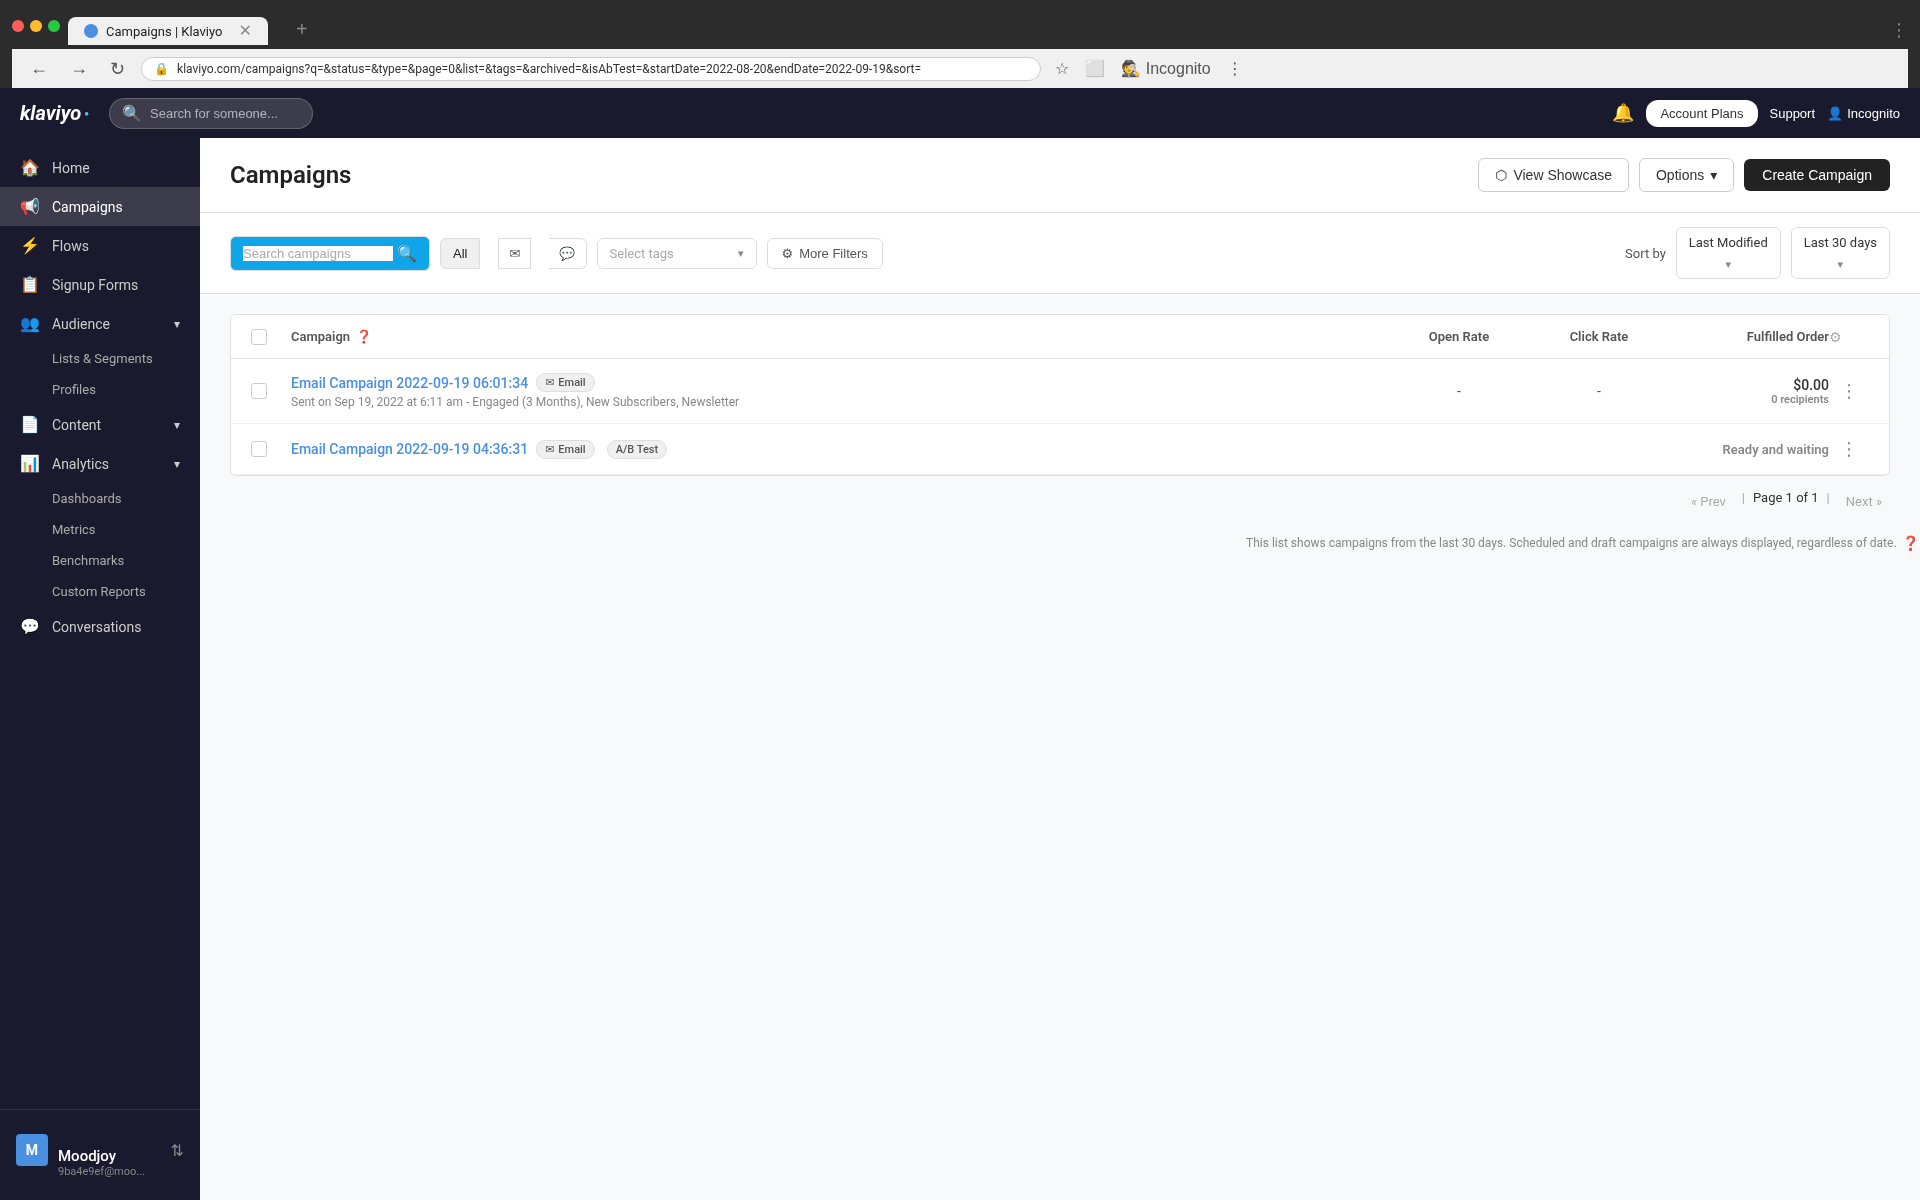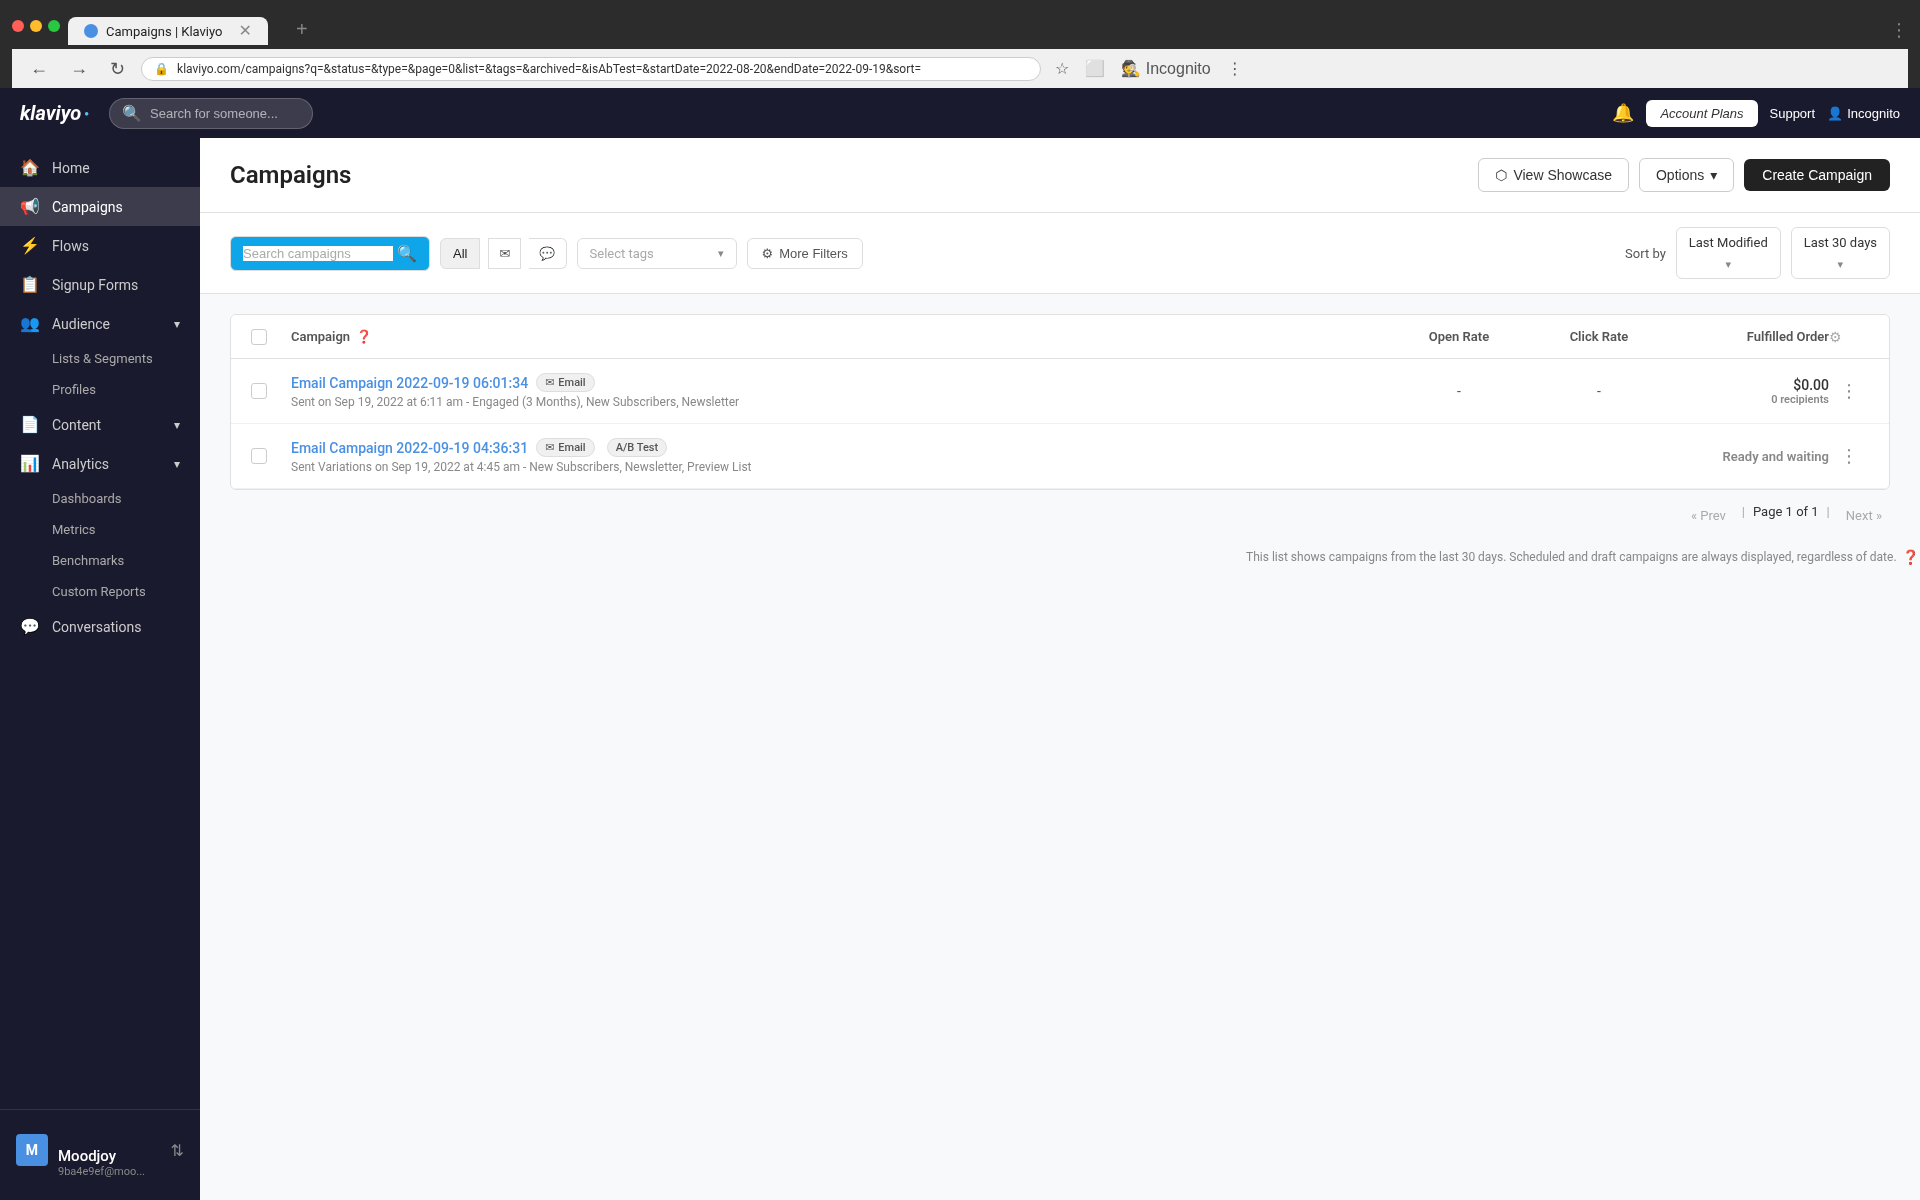--- a/index.html
+++ b/index.html
@@ -31,21 +31,21 @@
     .app-layout { display: flex; flex: 1; overflow: hidden; }
 
     
     .top-nav { background: #1a1a2e; padding: 0 20px; display: flex; align-items: center; gap: 20px; height: 50px; }
     .logo { color: white; font-size: 22px; font-weight: bold; display: flex; align-items: center; gap: 2px; }
     .top-search { background: rgba(255,255,255,0.15); border: 1px solid rgba(255,255,255,0.2); border-radius: 20px; padding: 5px 12px; display: flex; align-items: center; gap: 8px; min-width: 200px; }
     .top-search input { background: none; border: none; outline: none; color: white; font-size: 13px; width: 150px; }
     .top-search input::placeholder { color: rgba(255,255,255,0.6); }
     .top-nav-right { margin-left: auto; display: flex; align-items: center; gap: 12px; }
     .bell-btn { background: none; border: none; color: white; font-size: 18px; cursor: pointer; }
-    .account-plans-btn { background: white; color: #333; border: none; border-radius: 6px; padding: 6px 14px; font-size: 13px; font-weight: 500; cursor: pointer; font-style: italic; }
+    .account-plans-btn { background: white; color: #333; border: none; border-radius: 12px; padding: 6px 14px; font-size: 13px; font-weight: 500; cursor: pointer; }
     .support-btn { background: none; border: none; color: white; font-size: 13px; cursor: pointer; }
     .incognito-btn { background: none; border: none; color: white; display: flex; align-items: center; gap: 4px; font-size: 13px; cursor: pointer; }
 
     
     .sidebar { background: #1a1a2e; width: 200px; min-width: 200px; overflow-y: auto; padding: 10px 0; display: flex; flex-direction: column; }
     .nav-item { display: flex; align-items: center; gap: 12px; padding: 10px 20px; color: #ccc; font-size: 14px; cursor: pointer; text-decoration: none; border-radius: 0; }
     .nav-item.active { background: rgba(255,255,255,0.15); color: white; }
     .nav-item-icon { font-size: 16px; min-width: 20px; }
     .nav-group-header { display: flex; align-items: center; gap: 12px; padding: 10px 20px; color: #ccc; font-size: 14px; cursor: pointer; }
     .nav-group-chevron { margin-left: auto; font-size: 12px; }
@@ -65,21 +65,21 @@
     .page-actions { margin-left: auto; display: flex; gap: 10px; align-items: center; }
     .btn-showcase { background: white; border: 1px solid #ccc; border-radius: 6px; padding: 8px 16px; font-size: 14px; cursor: pointer; display: flex; align-items: center; gap: 6px; color: #333; }
     .btn-options { background: white; border: 1px solid #ccc; border-radius: 6px; padding: 8px 16px; font-size: 14px; cursor: pointer; display: flex; align-items: flex-start; gap: 6px; color: #333; }
     .btn-create { background: #222; color: white; border: none; border-radius: 6px; padding: 8px 18px; font-size: 14px; font-weight: 500; cursor: pointer; }
 
     
     .filters-bar { background: white; padding: 14px 30px; display: flex; align-items: center; gap: 10px; border-bottom: 1px solid #e0e0e0; flex-wrap: wrap; }
     .search-input-wrap { border: 1px solid #ddd; border-radius: 6px; padding: 7px 12px; display: flex; align-items: center; gap: 4px; background: #0ea5e9; min-width: 200px; }
     .search-input-wrap input { border: none; outline: none; font-size: 13px; color: #555; width: 150px; }
     .search-input-wrap input::placeholder { color: #aaa; }
-    .filter-btn-group { display: flex; gap: 8px; }
+    .filter-btn-group { display: flex; gap: 18px; }
     .filter-type-btn { border: 1px solid #ddd; background: white; padding: 7px 12px; font-size: 13px; cursor: pointer; color: #555; }
     .filter-type-btn:first-child { border-radius: 6px 0 0 6px; }
     .filter-type-btn:last-child { border-radius: 0 6px 6px 0; }
     .filter-type-btn.active { background: #f0f0f0; font-weight: 500; color: #222; }
     .filter-icon-btn { border: 1px solid #ddd; background: white; padding: 7px 10px; font-size: 13px; cursor: pointer; color: #555; }
     .tags-select { border: 1px solid #ddd; border-radius: 6px; padding: 7px 12px; font-size: 13px; color: #aaa; cursor: pointer; display: flex; align-items: center; gap: 8px; min-width: 160px; background: white; }
     .tags-select-chevron { margin-left: auto; font-size: 11px; color: #888; }
     .more-filters-btn { border: 1px solid #ddd; border-radius: 6px; padding: 7px 14px; font-size: 13px; cursor: pointer; color: #555; background: white; display: flex; align-items: center; gap: 6px; }
     .sort-section { margin-left: auto; display: flex; align-items: center; gap: 10px; }
     .sort-label { font-size: 13px; color: #555; }
@@ -353,26 +353,20 @@
           <div style="color:#4a90e2; font-size:14px; font-weight:500; cursor:pointer; display:flex; align-items:center; gap:8px;text-align:right;">
             <span>Email Campaign 2022-09-19 04:36:31</span>
             <span class="tag-badge">
               <span>✉</span>
               <span>Email</span>
             </span>
             <span class="tag-badge">
               <span>A/B Test</span>
             </span>
           </div>
-          <div class="campaign-meta">
-            <span>Sent Variations on</span>
-            <span>Sep 19, 2022 at 4:45 am</span>
-            <span> - </span>
-            <span>New Subscribers, Newsletter, Preview List</span>
-          </div>
         </div>
         <div class="cell-value"></div>
         <div class="cell-value"></div>
         <div class="col-fulfilled" style="text-align:right;">
           <div class="cell-status">Ready and waiting</div>
         </div>
         <div class="col-actions">
           <button class="row-menu-btn">⋮</button>
         </div>
       </div>

